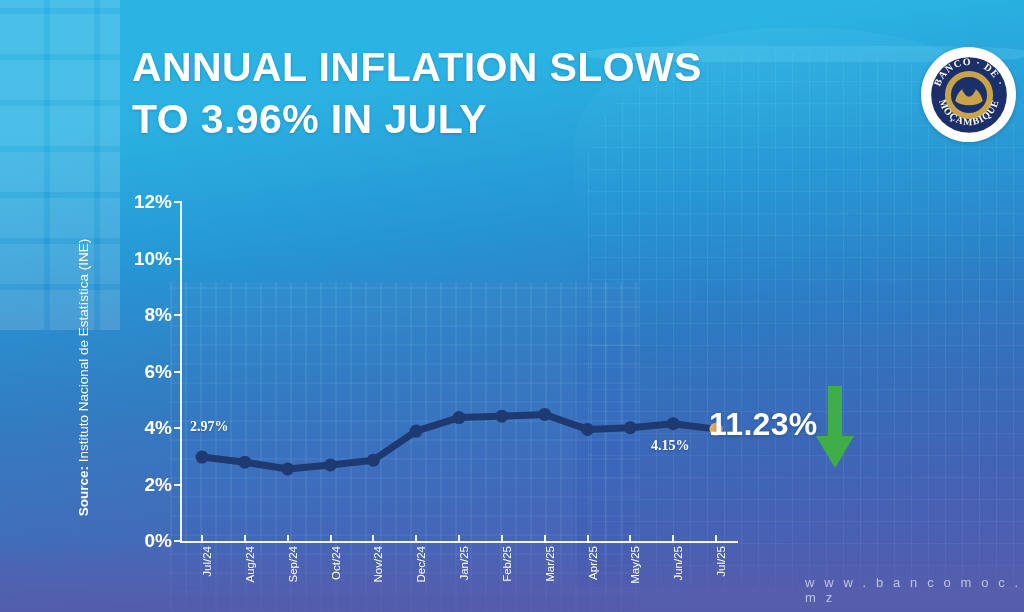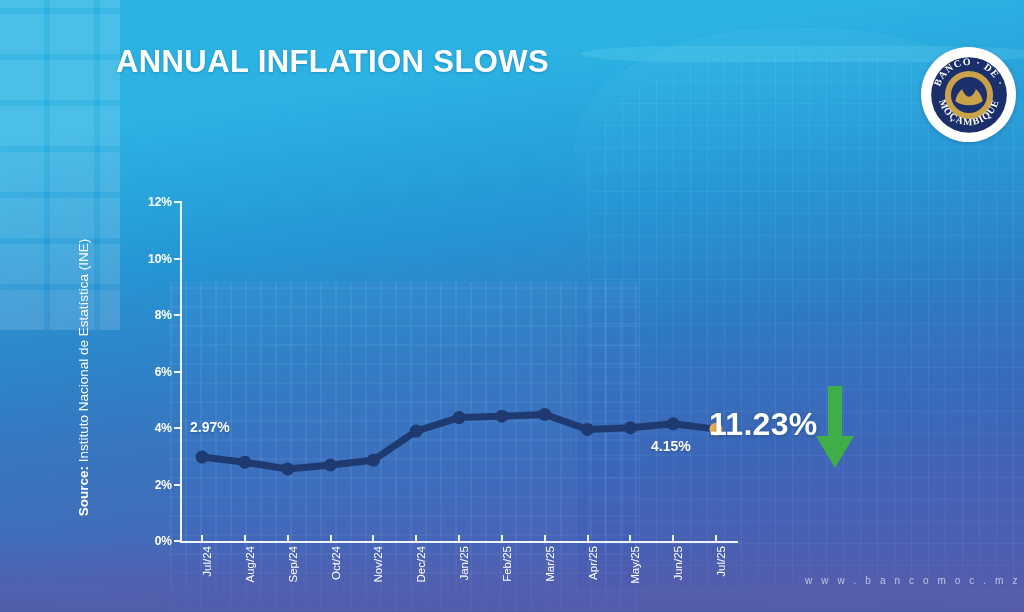--- a/index.html
+++ b/index.html
@@ -56,22 +56,22 @@
     position:absolute;inset:0;
     background:linear-gradient(180deg,rgba(43,179,227,.10) 0%,rgba(43,150,212,.05) 40%,rgba(90,99,178,.30) 100%);
   }
   .bg-floor{
     position:absolute;left:0;right:0;bottom:0;height:72px;
     background:linear-gradient(180deg,rgba(90,99,178,0) 0%,rgba(86,92,170,.55) 60%,rgba(84,90,168,.75) 100%);
   }
 
   
   .title{
-    position:absolute;left:116px;top:42px;width:600px;
-    color:#FFFFFF;font-size:31px;font-weight:bold;line-height:1.26;
+    position:absolute;left:132px;top:42px;width:600px;
+    color:#FFFFFF;font-size:41px;font-weight:bold;line-height:1.26;
     letter-spacing:.4px;text-transform:uppercase;
     text-shadow:0 1px 3px rgba(10,40,80,.25);
   }
   .title .l2{display:block;}
 
   
   .logo{
     position:absolute;left:921px;top:47px;width:95px;height:95px;
     border-radius:50%;background:#FFFFFF;
     box-shadow:0 1px 4px rgba(10,40,80,.25);
@@ -82,36 +82,36 @@
   .source{
     position:absolute;left:-62px;top:370px;width:290px;
     transform:rotate(-90deg);transform-origin:center;
     color:#FFFFFF;font-size:13.5px;white-space:nowrap;text-align:center;
   }
   .source b{font-weight:bold;}
 
   
   .website{
     position:absolute;left:805px;top:575px;
-    color:rgba(255,255,255,.62);font-size:10px;letter-spacing:3.1px;font-weight:500;
+    color:rgba(255,255,255,.62);font-size:13px;letter-spacing:3.1px;font-weight:500;
   }
 
   
   .chart{position:absolute;left:130px;top:190px;width:600px;height:360px;}
   .ylabels{position:absolute;left:0;top:0;width:42px;height:352px;}
   .ylabel{
     position:absolute;right:0;transform:translateY(-50%);
-    color:#FFFFFF;font-size:12px;font-weight:bold;text-align:right;white-space:nowrap;
+    color:#FFFFFF;font-size:19px;font-weight:bold;text-align:right;white-space:nowrap;
   }
   .axis-v{position:absolute;left:50px;top:12px;width:2px;height:341px;background:rgba(255,255,255,.92);}
   .axis-h{position:absolute;left:50px;top:351px;width:558px;height:2px;background:rgba(255,255,255,.92);}
   .ytick{position:absolute;left:44px;width:8px;height:2px;background:rgba(255,255,255,.92);}
   .xtick{position:absolute;top:345px;width:2px;height:8px;background:rgba(255,255,255,.92);}
 
-  .plot{position:absolute;left:50px;top:0;width:558px;height:352px;}
+  .plot{position:absolute;left:50px;top:0;width:558px;height:352px;font-family:Liberation Serif, serif;}
   .plot svg{position:absolute;left:0;top:0;overflow:visible;}
 
   .xlabels{position:absolute;left:50px;top:356px;width:558px;height:60px;}
   .xlabel{
     position:absolute;top:0;
     color:#FFFFFF;font-size:11.5px;white-space:nowrap;
     transform-origin:left top;transform:rotate(-90deg) translate(-100%,-50%);
   }
 
   .pt-label{
@@ -135,20 +135,21 @@
 
   <div class="bg-base"></div>
   <div class="bg-blockgrid"></div>
   <div class="bg-lowrise"></div>
   <div class="bg-tower"></div>
   <div class="bg-haze"></div>
   <div class="bg-floor"></div>
 
   <div class="title">
     <span>ANNUAL INFLATION SLOWS</span>
+    <span class="l2">TO 3.96% IN JULY</span>
   </div>
 
   <div class="logo">
     <svg width="86" height="86" viewBox="0 0 100 100">
       <circle cx="50" cy="50" r="49" fill="#ffffff"></circle>
       <circle cx="50" cy="50" r="44" fill="#1B2F6B"></circle>
       <circle cx="50" cy="50" r="28" fill="#C9A24A"></circle>
       <circle cx="50" cy="50" r="21" fill="#1B2F6B"></circle>
       <path d="M34 57 q4 -16 16 -16 q12 0 16 16 q-6 5 -16 5 q-10 0 -16 -5 z" fill="#C9A24A"></path>
       <path d="M42 44 q8 -10 16 0 q-4 8 -8 8 q-4 0 -8 -8 z" fill="#1B2F6B"></path>

